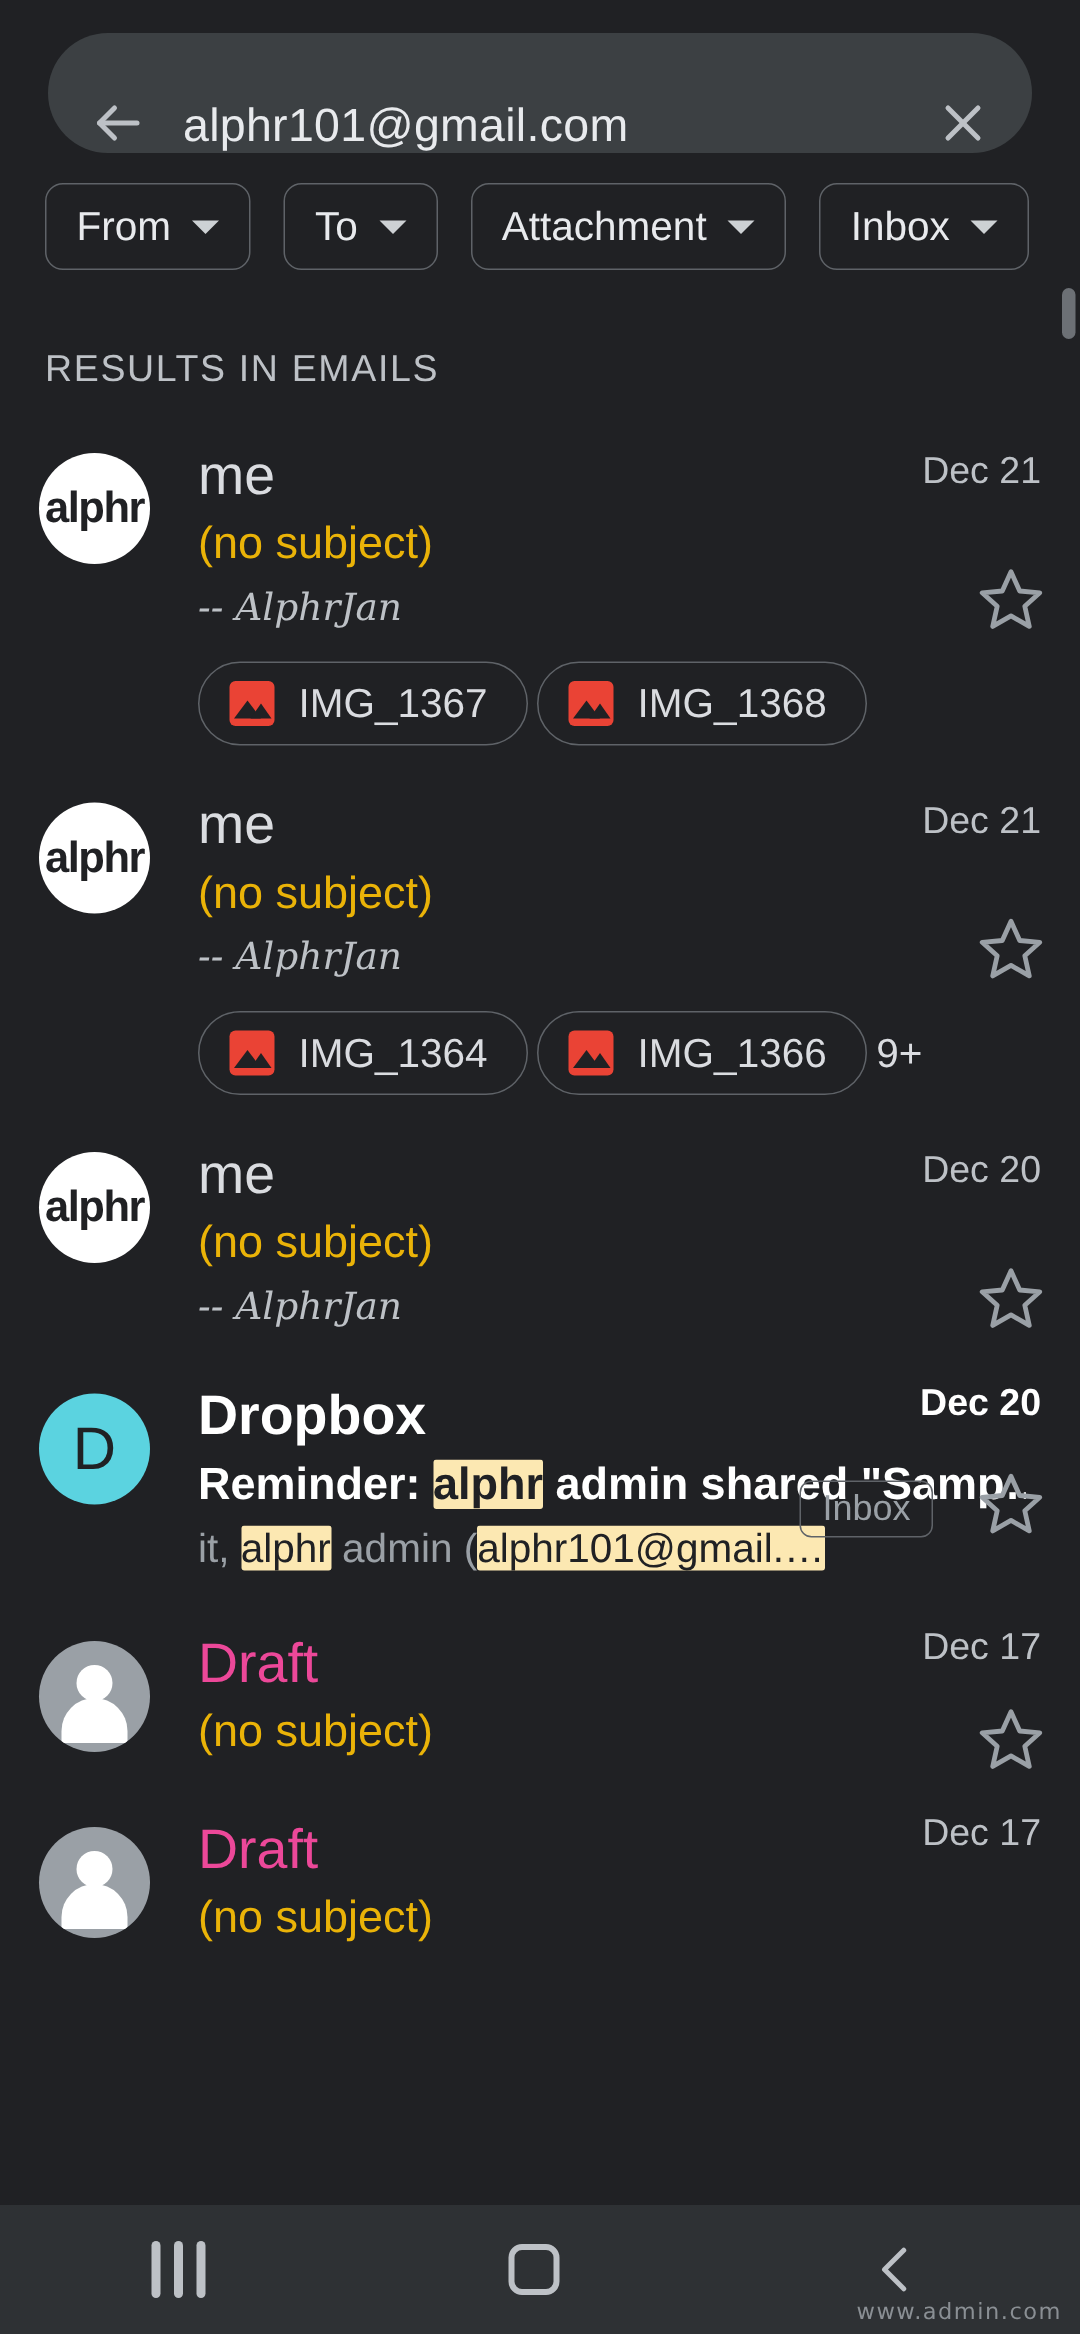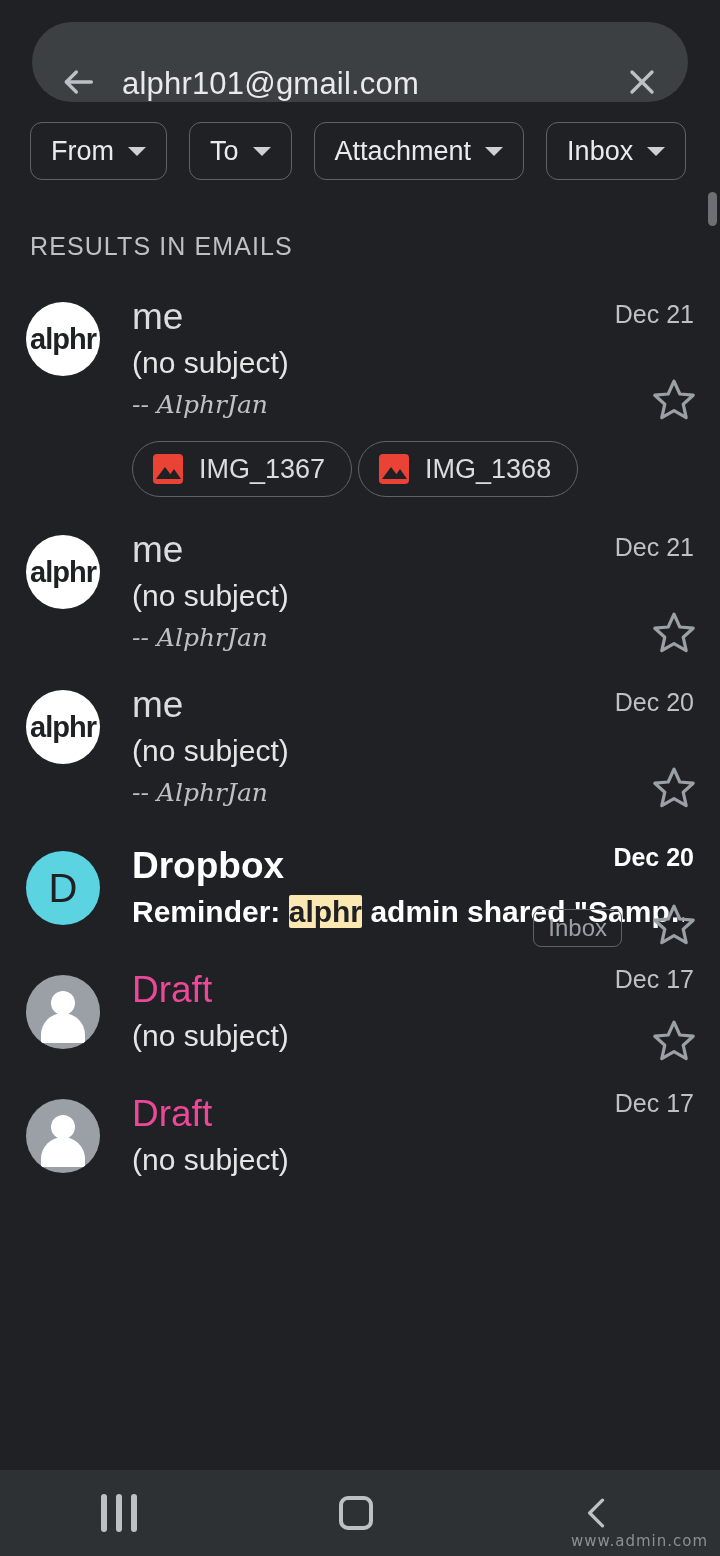--- a/index.html
+++ b/index.html
@@ -134,21 +134,21 @@
   .sender {
     font-size: 37px;
     color: #dadce0;
     white-space: nowrap;
   }
   .sender.unread { color: #ffffff; font-weight: bold; }
   .sender.draft { color: #ec4899; }
 
   .subject {
     font-size: 30px;
-    color: #e5e5e5;
+    color: #eab308;
     margin-top: 8px;
     white-space: nowrap; overflow: hidden;
   }
   .subject.unread { color: #ffffff; font-weight: bold; }
 
   .snippet {
     font-size: 27px;
     color: #9aa0a6;
     margin-top: 10px;
     white-space: nowrap; overflow: hidden;
@@ -336,20 +336,31 @@
     <div class="row">
       <div class="avatar avatar-alphr">
         <span>alphr</span>
       </div>
       <div class="body">
         <div class="line-top">
           <span class="sender">me</span>
         </div>
         <div class="subject">(no subject)</div>
         <div class="snippet script">-- AlphrJan</div>
+        <div class="attach-row">
+          <div class="attach-chip">
+            <span class="img-icon"></span>
+            <span>IMG_1364</span>
+          </div>
+          <div class="attach-chip">
+            <span class="img-icon"></span>
+            <span>IMG_1366</span>
+          </div>
+          <span class="more-count">9+</span>
+        </div>
       </div>
       <div class="meta">
         <div class="date">Dec 21</div>
       </div>
       <span class="star" style="top:96px">
         <svg width="48" height="48" viewBox="0 0 24 24" fill="none" stroke="#9aa0a6" stroke-width="1.6" stroke-linejoin="round">
           <polygon points="12,2.6 14.9,9 21.6,9.6 16.6,14.1 18.1,20.8 12,17.3 5.9,20.8 7.4,14.1 2.4,9.6 9.1,9"></polygon>
         </svg>
       </span>
     </div>
@@ -377,20 +388,21 @@
 
     <div class="row" style="padding-top:22px">
       <div class="avatar" id="dropbox-avatar" style="background: rgb(91, 211, 224);">
         <span class="avatar-letter">D</span>
       </div>
       <div class="body">
         <div class="line-top">
           <span class="sender unread">Dropbox</span>
         </div>
         <div class="subject unread" id="dropbox-subject"><span>Reminder: </span><span class="hl">alphr</span><span> admin shared "Samp…</span></div>
+        <div class="snippet" id="dropbox-snippet"><span>it, </span><span class="hl">alphr</span><span> admin (</span><span class="hl">alphr101@gmail.…</span></div>
       </div>
       <div class="meta">
         <div class="date unread">Dec 20</div>
       </div>
       <span class="label-chip" style="right:98px; top:86px">Inbox</span>
       <span class="star" style="top:78px">
         <svg width="48" height="48" viewBox="0 0 24 24" fill="none" stroke="#9aa0a6" stroke-width="1.6" stroke-linejoin="round">
           <polygon points="12,2.6 14.9,9 21.6,9.6 16.6,14.1 18.1,20.8 12,17.3 5.9,20.8 7.4,14.1 2.4,9.6 9.1,9"></polygon>
         </svg>
       </span>

